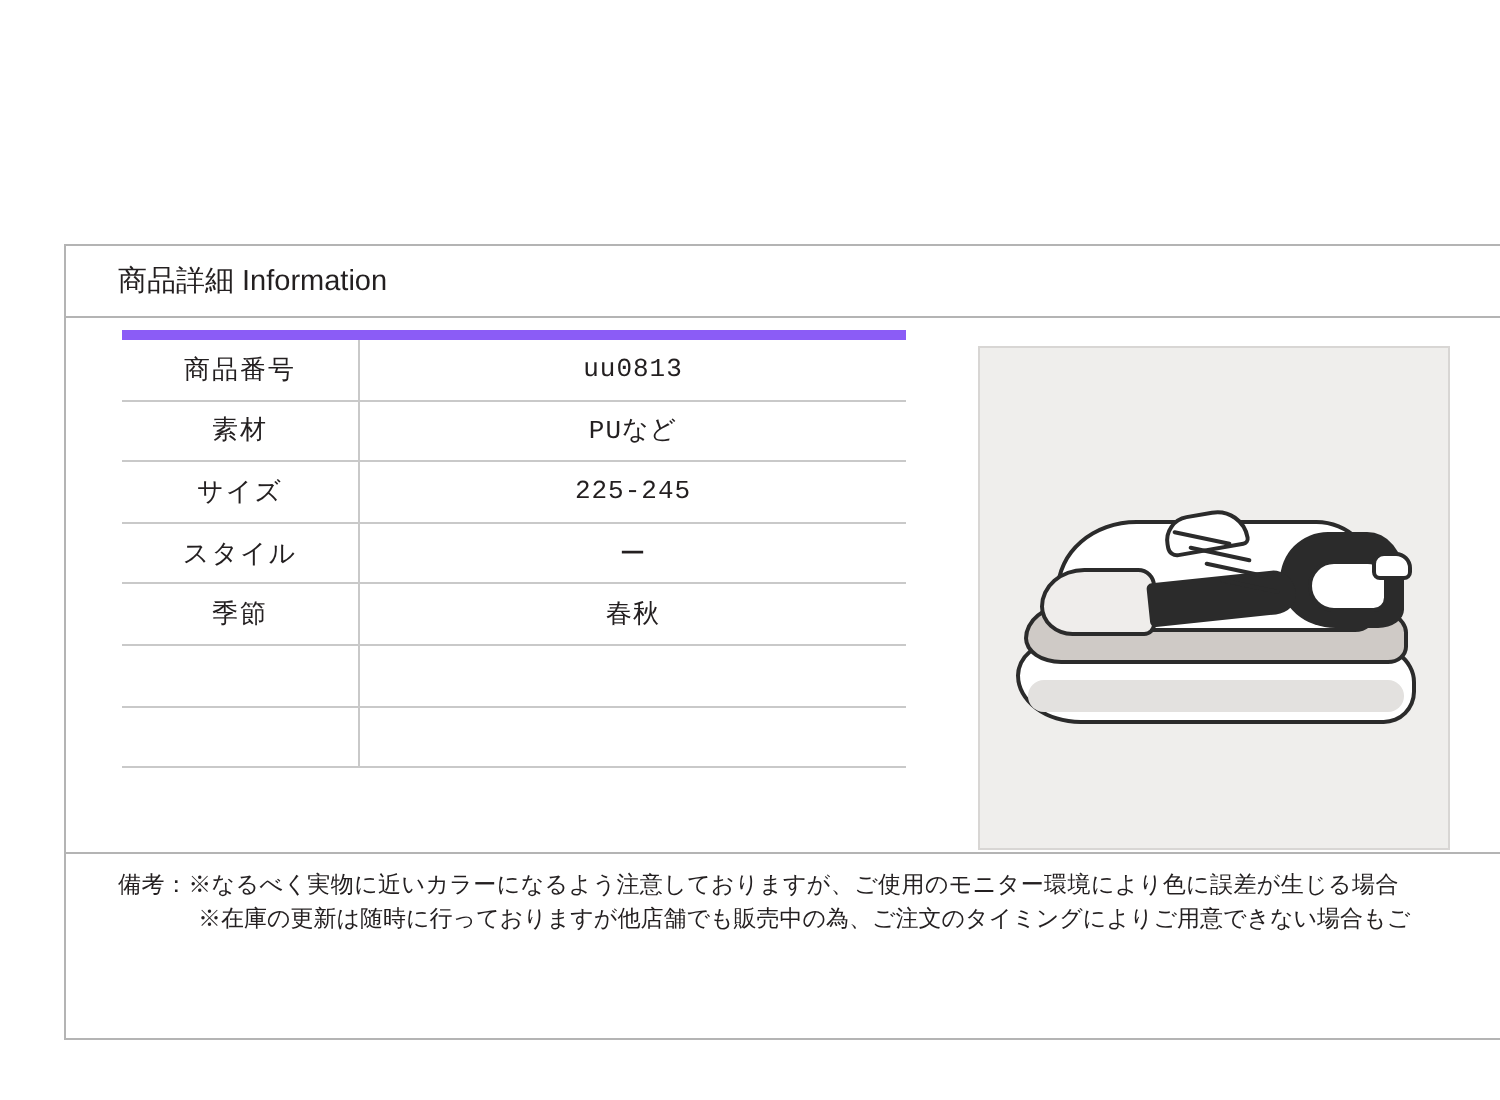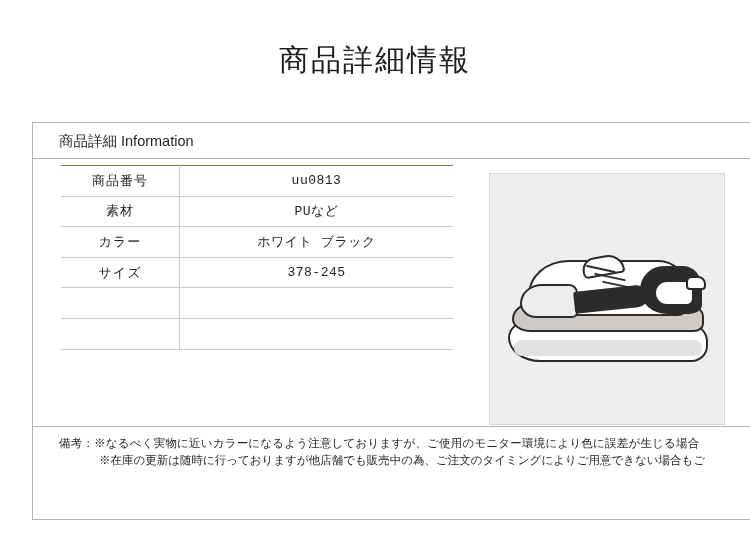--- a/index.html
+++ b/index.html
@@ -76,21 +76,21 @@
     text-align: center;
     color: #231f20;
     padding: 0;
   }
   table.spec td.label {
     width: 118px;
     border-right: 1px solid #c9c9c9;
     letter-spacing: 1px;
   }
   table.spec tr:first-child td {
-    border-top: 1px solid #8b5cf6;
+    border-top: 5px solid #8b5cf6;
   }
   table.spec td.value {
     letter-spacing: 0.5px;
     font-family: Liberation Mono, monospace;
   }
   .photo-cell {
     flex: 1;
     padding: 14px 22px 10px 8px;
     box-sizing: border-box;
     display: flex;
@@ -245,46 +245,49 @@
   }
   .note-first-label {
     letter-spacing: 0.2px;
   }
 </style>
 </head>
 <body>
 
 <div class="page">
 
-  <h1 class="page-title">商品詳細情報</h1>
 
   <div class="card">
 
     <div class="card-header">商品詳細 Information</div>
 
     <div class="card-body">
 
       <div class="spec-wrap">
         <table class="spec">
           <tbody>
             <tr>
               <td class="label">商品番号</td>
               <td class="value">uu0813</td>
             </tr>
             <tr>
               <td class="label">素材</td>
               <td class="value">PUなど</td>
             </tr>
             <tr>
-              <td class="label">カラー</td>
-              <td class="value">ホワイト ブラック</td>
-            </tr>
-            <tr>
               <td class="label">サイズ</td>
-              <td class="value">378-245</td>
+              <td class="value">225-245</td>
+            </tr>
+            <tr>
+              <td class="label">スタイル</td>
+              <td class="value">ー</td>
+            </tr>
+            <tr>
+              <td class="label">季節</td>
+              <td class="value">春秋</td>
             </tr>
             <tr>
               <td class="label"></td>
               <td class="value"></td>
             </tr>
             <tr>
               <td class="label"></td>
               <td class="value"></td>
             </tr>
           </tbody>

